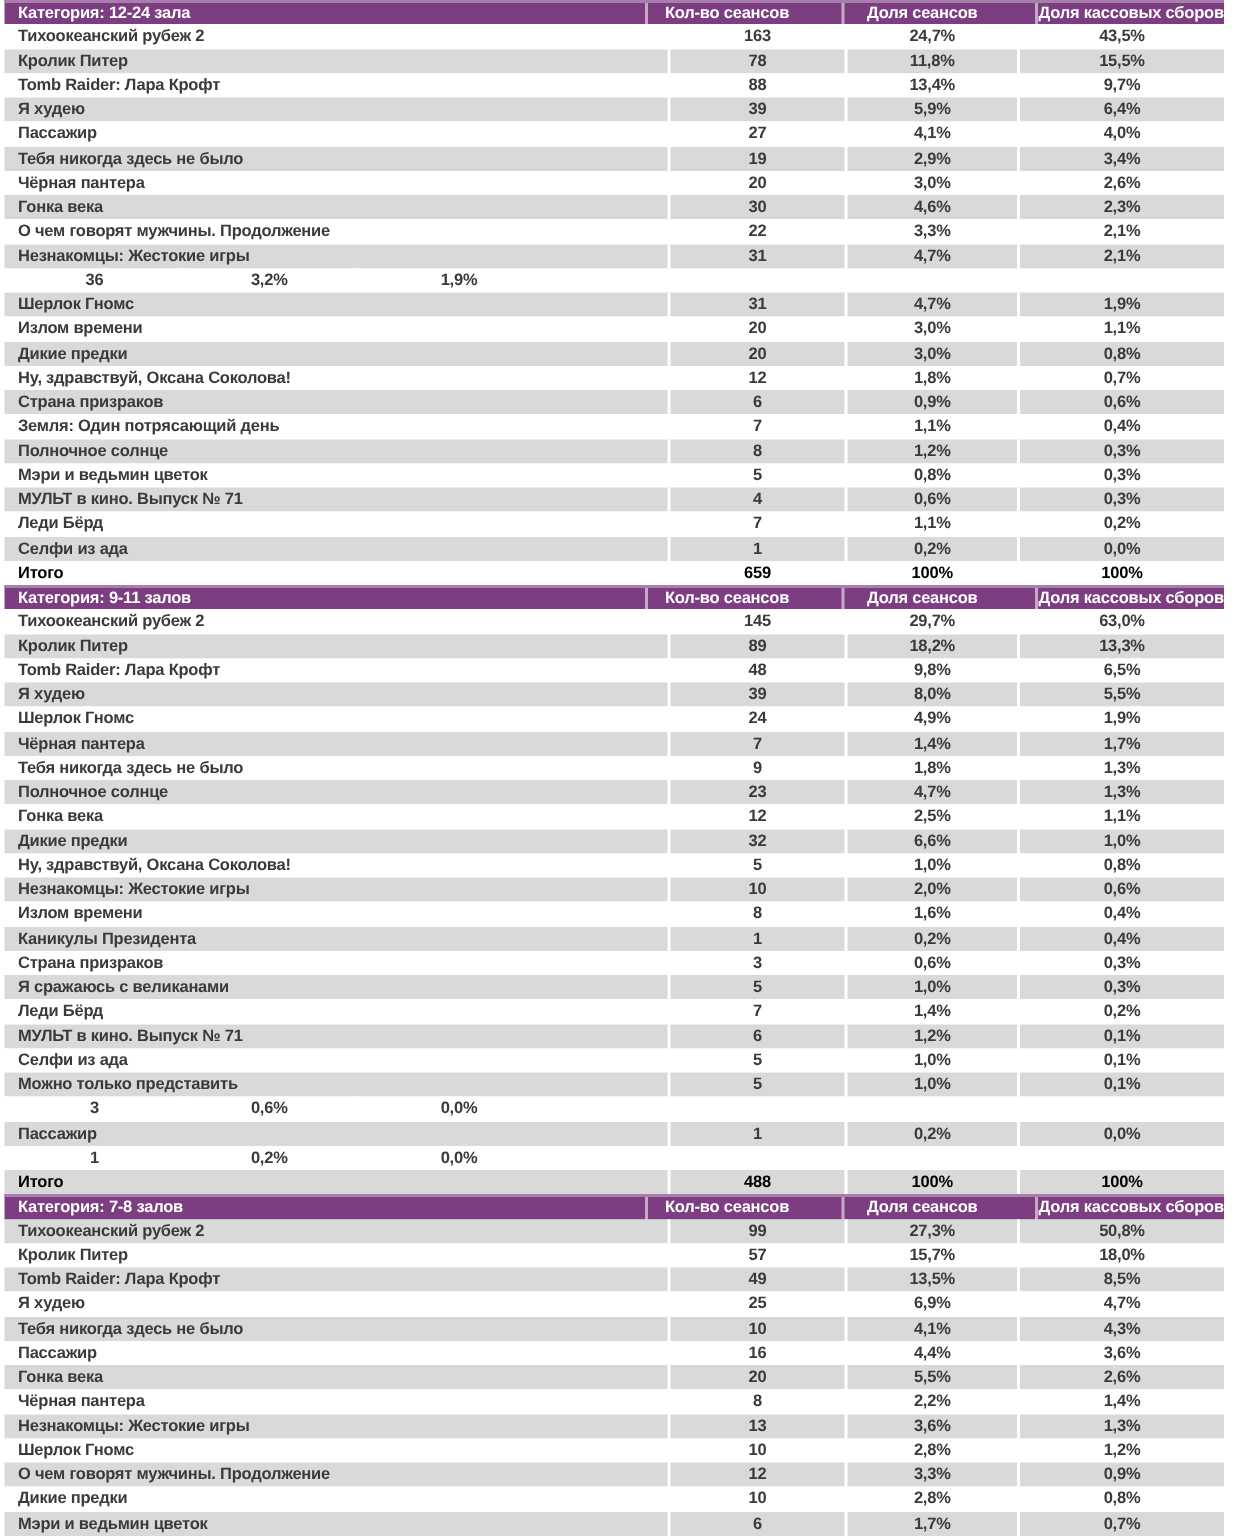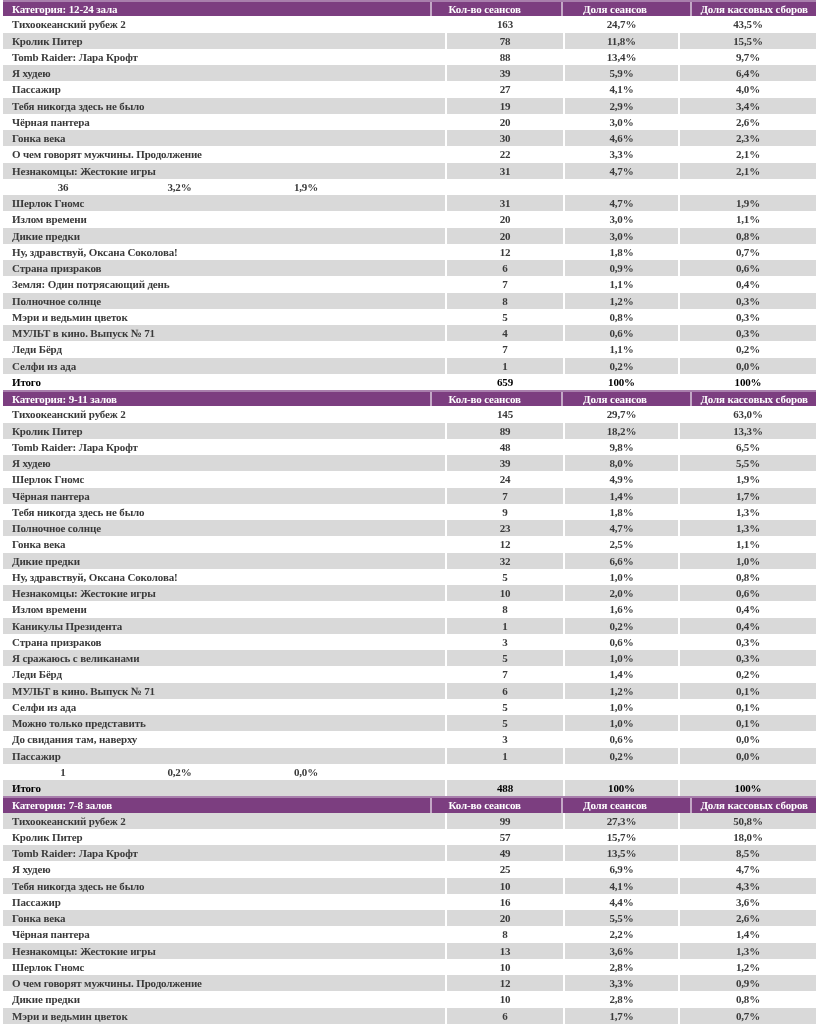--- a/index.html
+++ b/index.html
@@ -9,21 +9,20 @@
   body {
     width: 827px;
     height: 1024px;
     overflow: hidden;
     background: #ffffff;
     font-family: "Liberation Sans", sans-serif;
   }
   #report-table {
     margin-left: 3px;
     width: 813px;
-    font-family: Liberation Serif, serif;
   }
   .row {
     display: flex;
     height: 16.25px;
     line-height: 16.25px;
     font-size: 11px;
     font-weight: 700;
     color: #3a3a3a;
     letter-spacing: -0.15px;
   }
@@ -319,21 +318,20 @@
       <div class="cell c2">1,0%</div>
       <div class="cell c3">0,1%</div>
     </div>
     <div class="row">
       <div class="cell c0">Можно только представить</div>
       <div class="cell c1">5</div>
       <div class="cell c2">1,0%</div>
       <div class="cell c3">0,1%</div>
     </div>
     <div class="row">
-      <div class="cell c0">До свидания там, наверху</div>
       <div class="cell c1">3</div>
       <div class="cell c2">0,6%</div>
       <div class="cell c3">0,0%</div>
     </div>
     <div class="row">
       <div class="cell c0">Пассажир</div>
       <div class="cell c1">1</div>
       <div class="cell c2">0,2%</div>
       <div class="cell c3">0,0%</div>
     </div>

